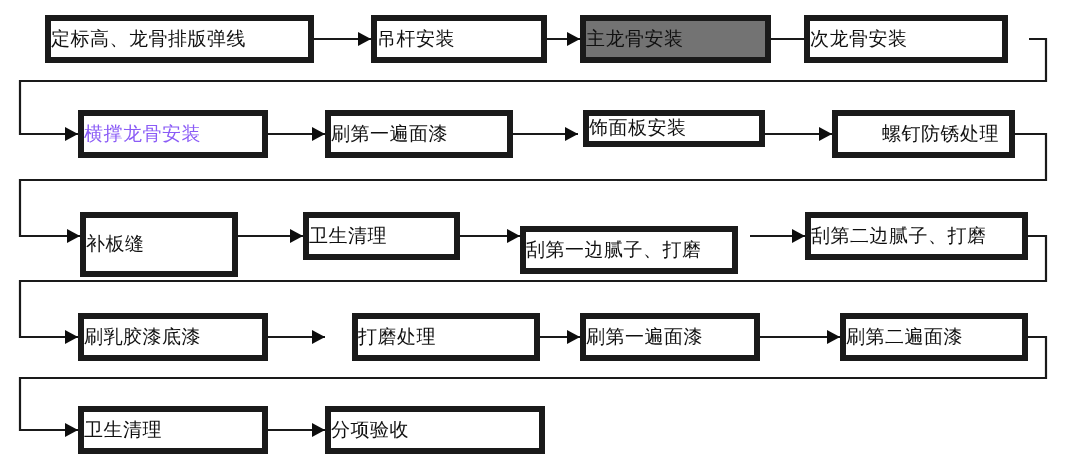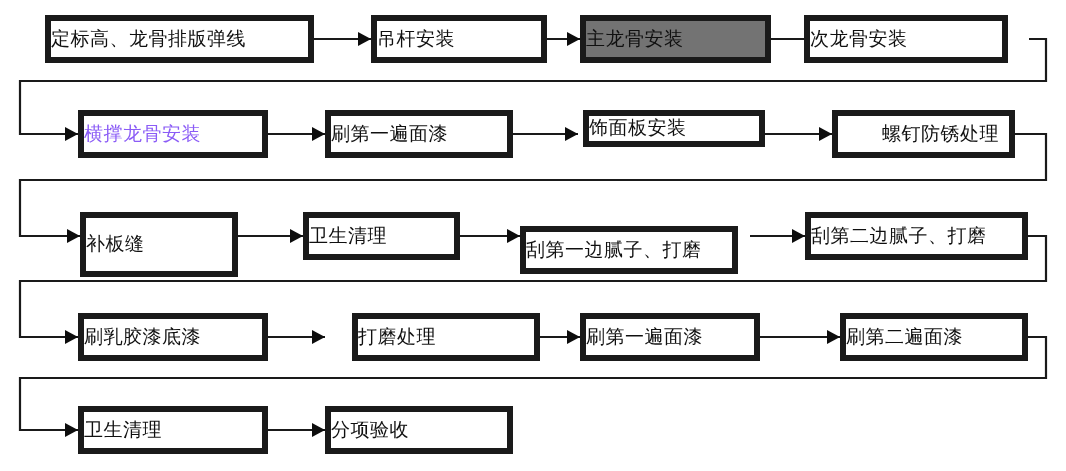--- a/index.html
+++ b/index.html
@@ -137,17 +137,17 @@
       </div>
       <div class="node-box" style="left: 580px; top: 313px; width: 180px; height: 48px; border-color: rgb(26, 26, 26); background: rgb(255, 255, 255);">
         <span class="node-label" style="color: rgb(16, 16, 16);">刷第一遍面漆</span>
       </div>
       <div class="node-box" style="left: 840px; top: 313px; width: 188px; height: 48px; border-color: rgb(26, 26, 26); background: rgb(255, 255, 255);">
         <span class="node-label" style="color: rgb(16, 16, 16);">刷第二遍面漆</span>
       </div>
       <div class="node-box" style="left: 78px; top: 406px; width: 190px; height: 48px; border-color: rgb(26, 26, 26); background: rgb(255, 255, 255);">
         <span class="node-label" style="color: rgb(16, 16, 16);">卫生清理</span>
       </div>
-      <div class="node-box" style="left: 325px; top: 406px; width: 188px; height: 48px; border-color: rgb(26, 26, 26); background: rgb(255, 255, 255);">
+      <div class="node-box" style="left: 325px; top: 406px; width: 220px; height: 48px; border-color: rgb(26, 26, 26); background: rgb(255, 255, 255);">
         <span class="node-label" style="color: rgb(16, 16, 16);">分项验收</span>
       </div>
     </div>
 </div>
 
 </body></html>

